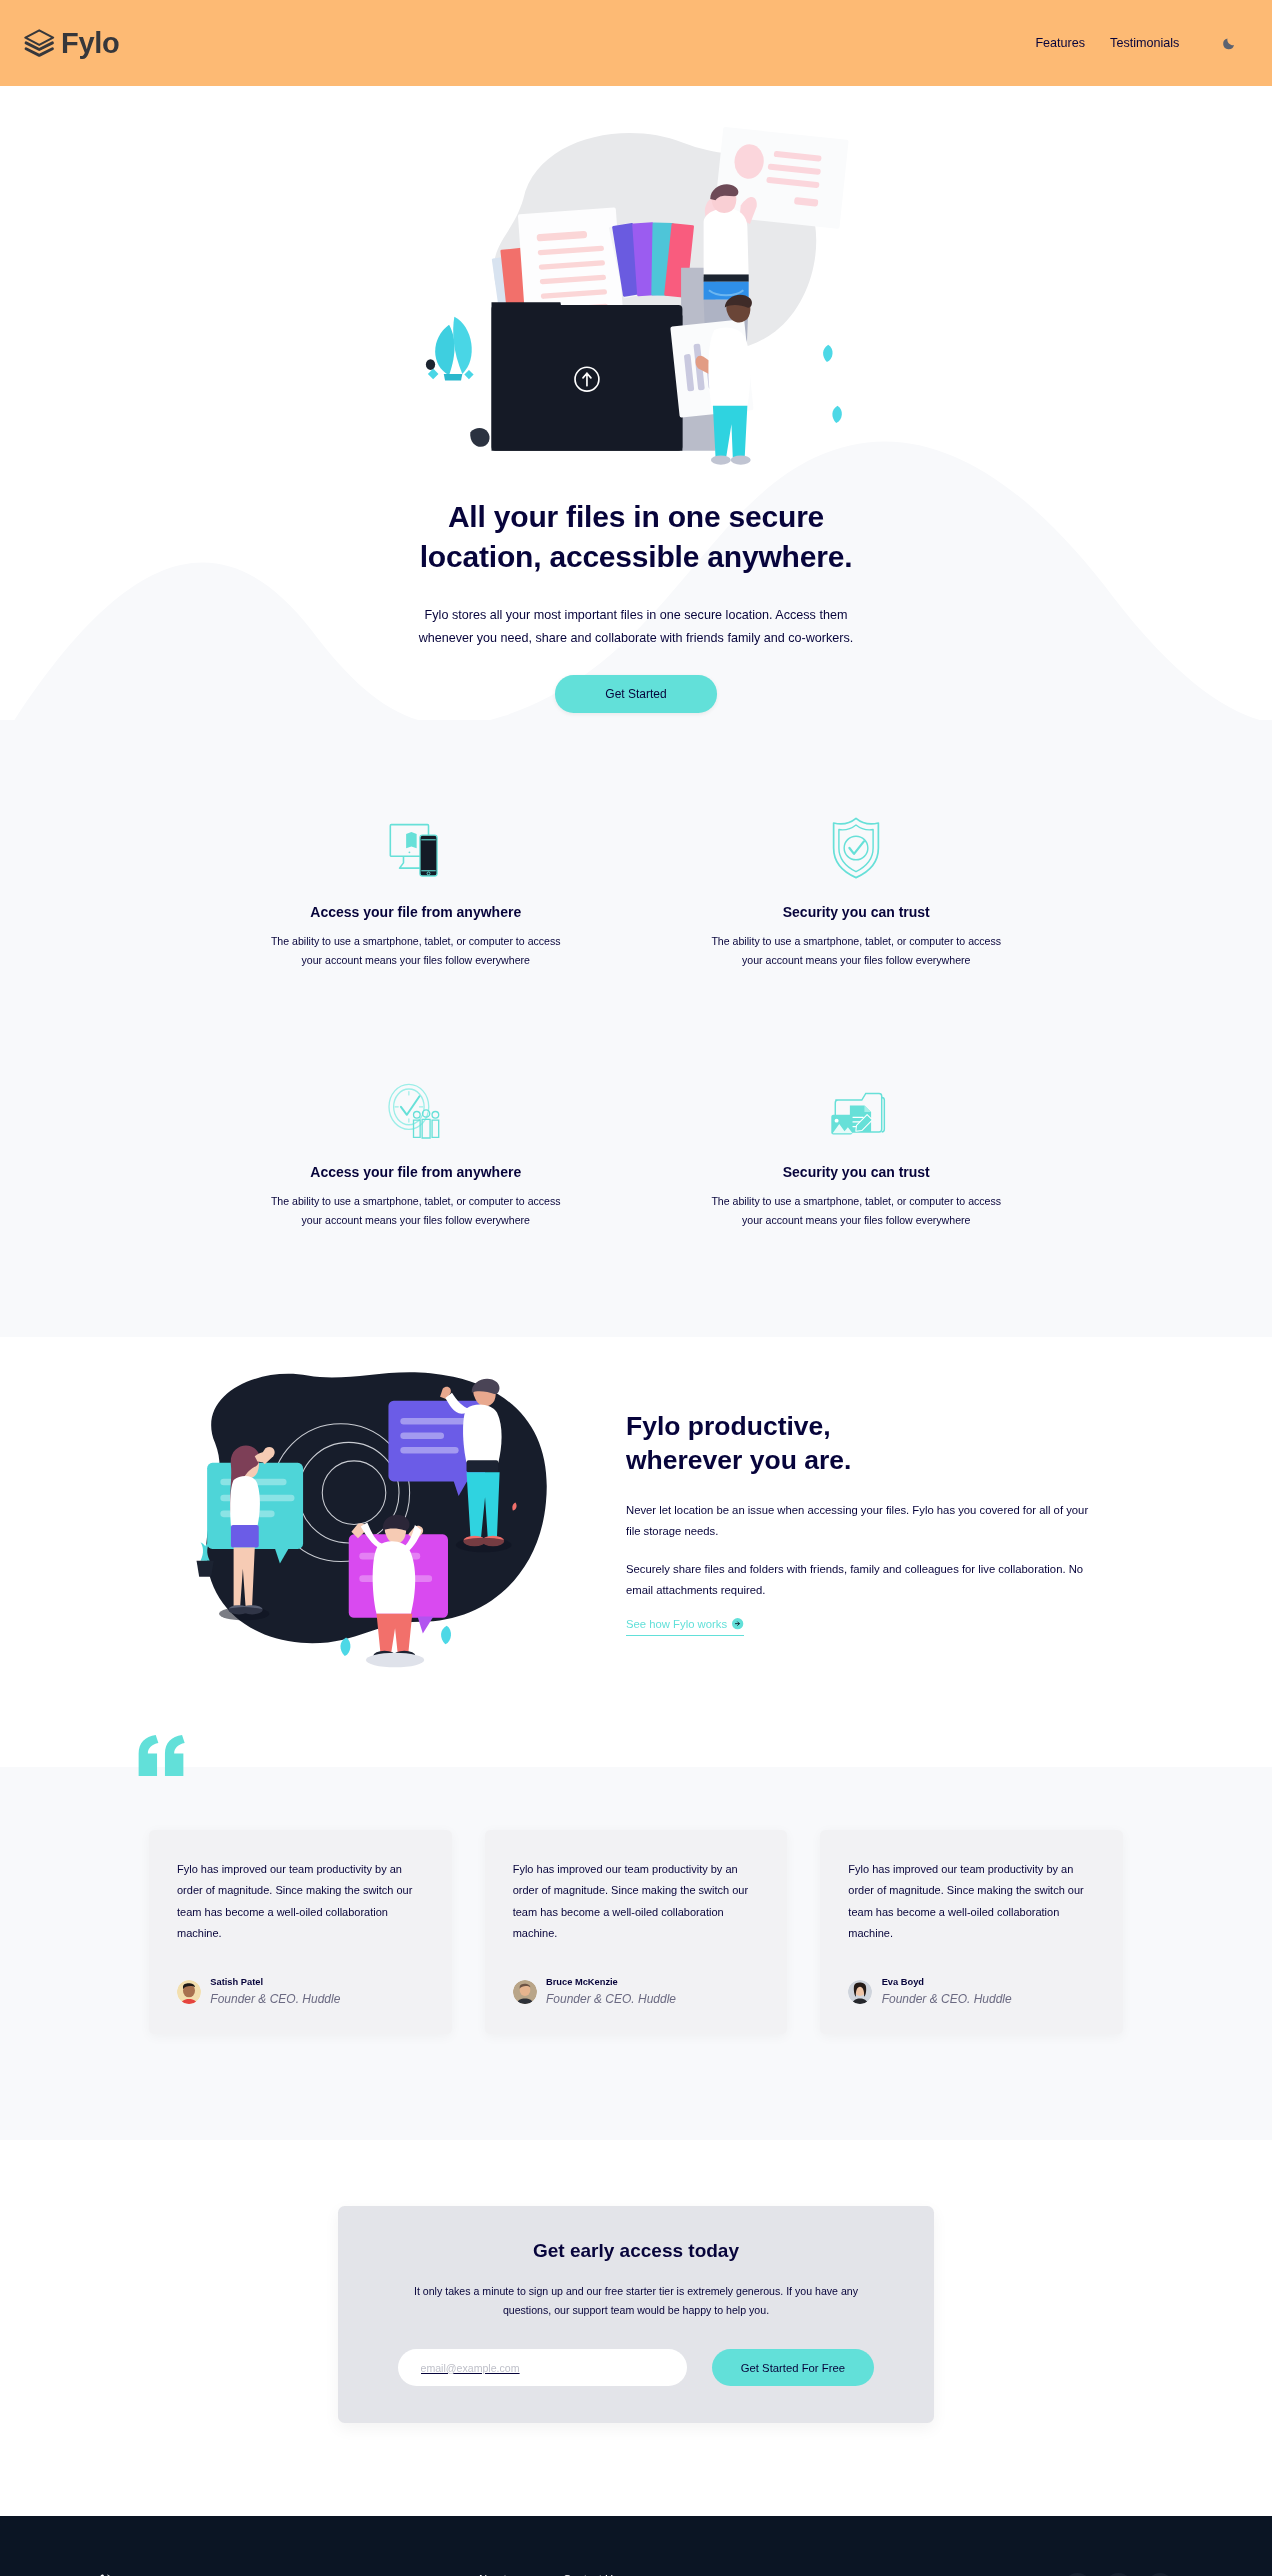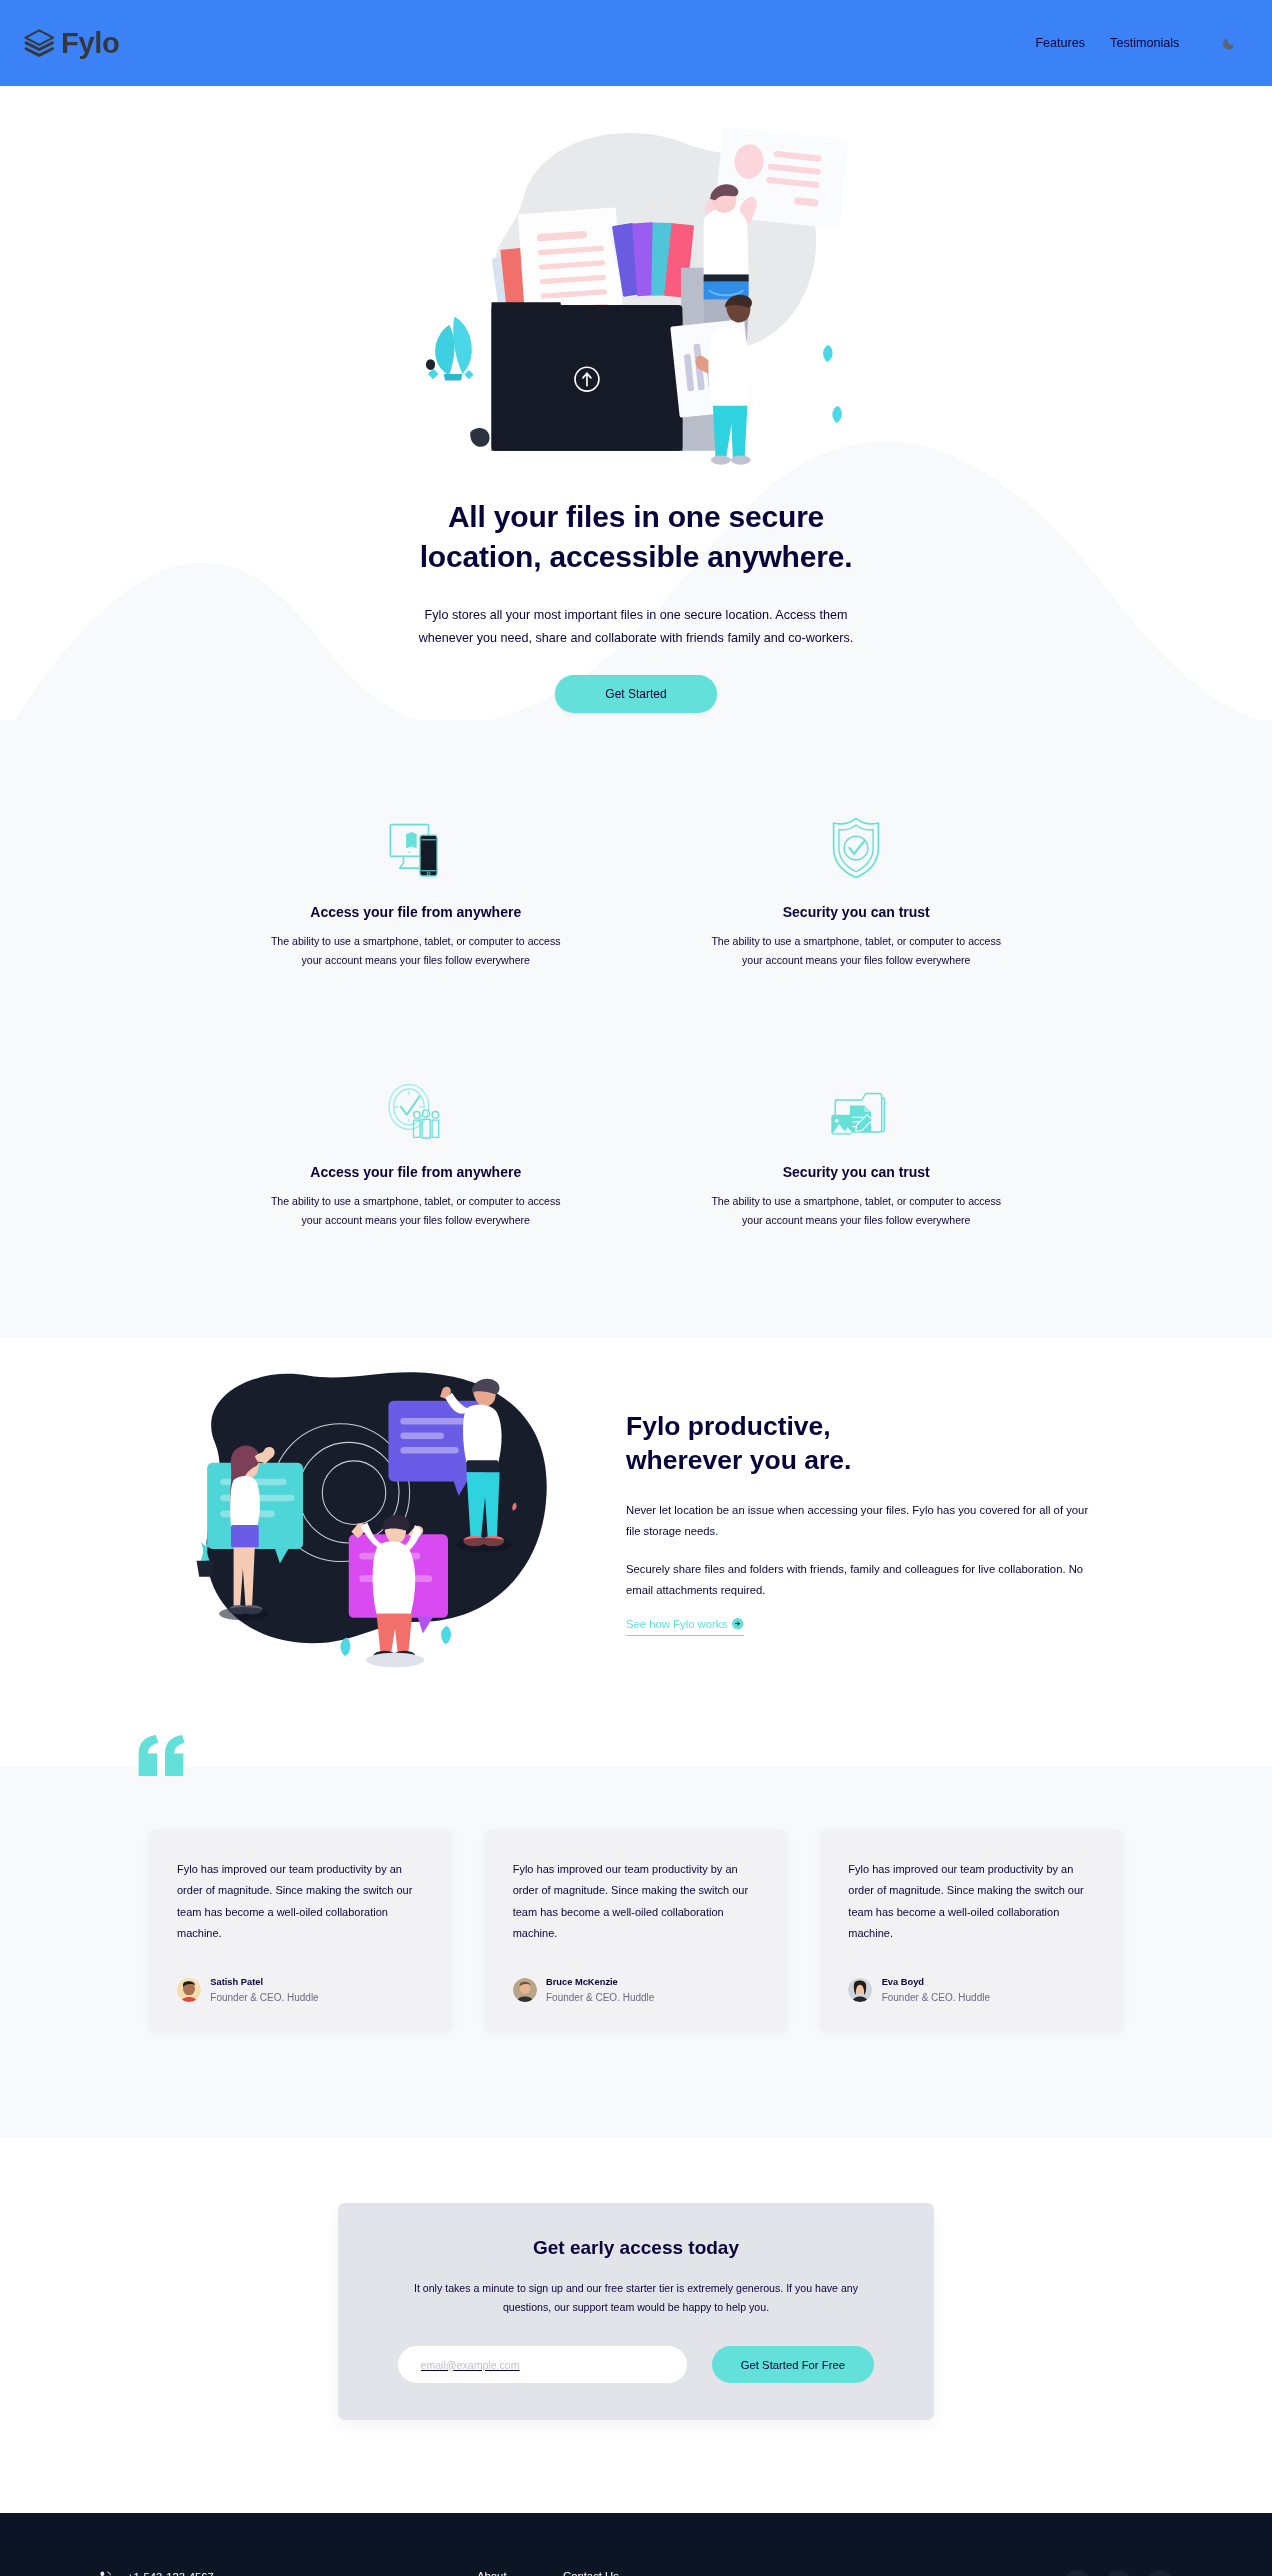--- a/index.html
+++ b/index.html
@@ -13,21 +13,21 @@
     overflow-x: hidden;
   }
 
   
   .site-header {
     height: 86px;
     display: flex;
     align-items: center;
     justify-content: space-between;
     padding: 0 33px 0 24px;
-    background: #3b82f6;
+    background: #fdba74;
     position: relative;
     z-index: 20;
   }
   .logo-wrap { display: flex; align-items: center; gap: 6.6px; }
   .logo-mark { width: 30.5px; height: 29px; display: block; }
   .logo-text {
     font-size: 29px;
     font-weight: 700;
     letter-spacing: -0.3px;
     color: #36373b;
@@ -208,21 +208,21 @@
   }
   .t-author { display: flex; align-items: center; gap: 9.3px; }
   .t-avatar {
     width: 24px; height: 24px;
     border-radius: 50%;
     flex: none;
     overflow: hidden;
     display: block;
   }
   .t-name { font-size: 9.3px; font-weight: 700; color: #07043b; line-height: 1.5; }
-  .t-role { font-size: 10px; color: #6b6a82; line-height: 1.5; }
+  .t-role { font-size: 12px; color: #6b6a82; line-height: 1.5; font-style: italic; }
 
   
   .cta-wrap {
     background: #ffffff;
     padding: 66px 0 93px;
     display: flex;
     justify-content: center;
   }
   .cta-box {
     width: 596px;

